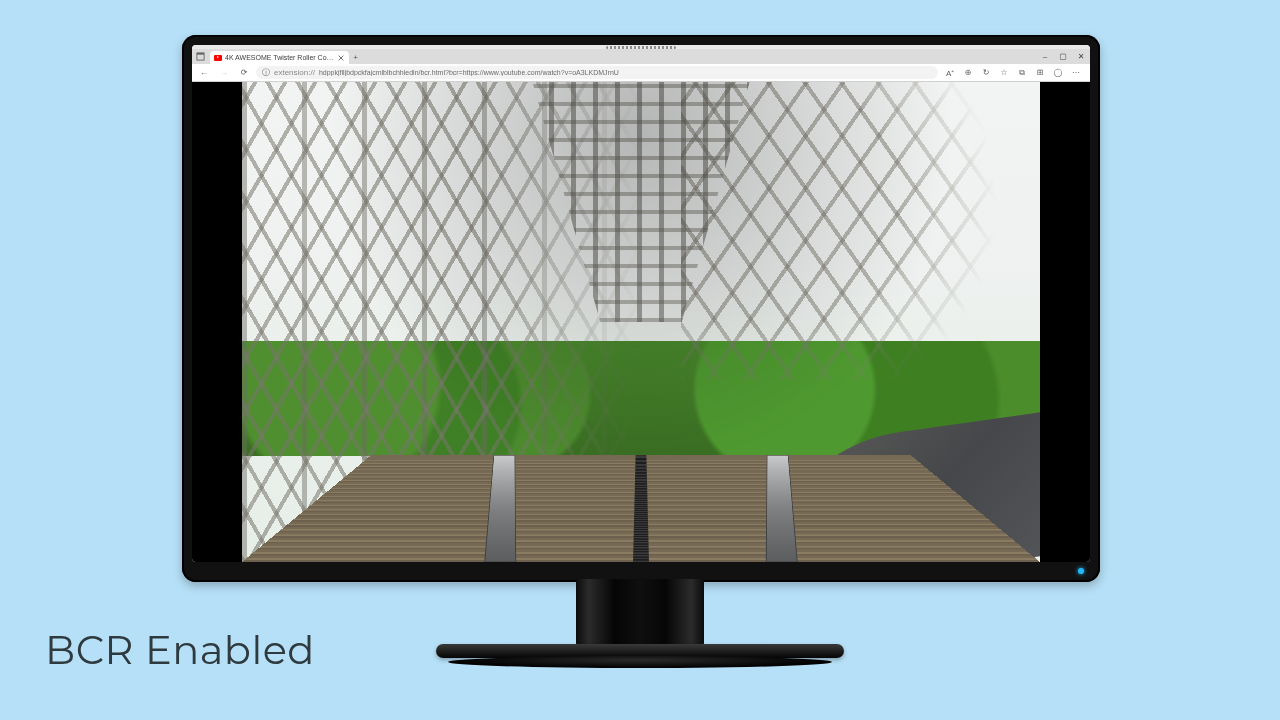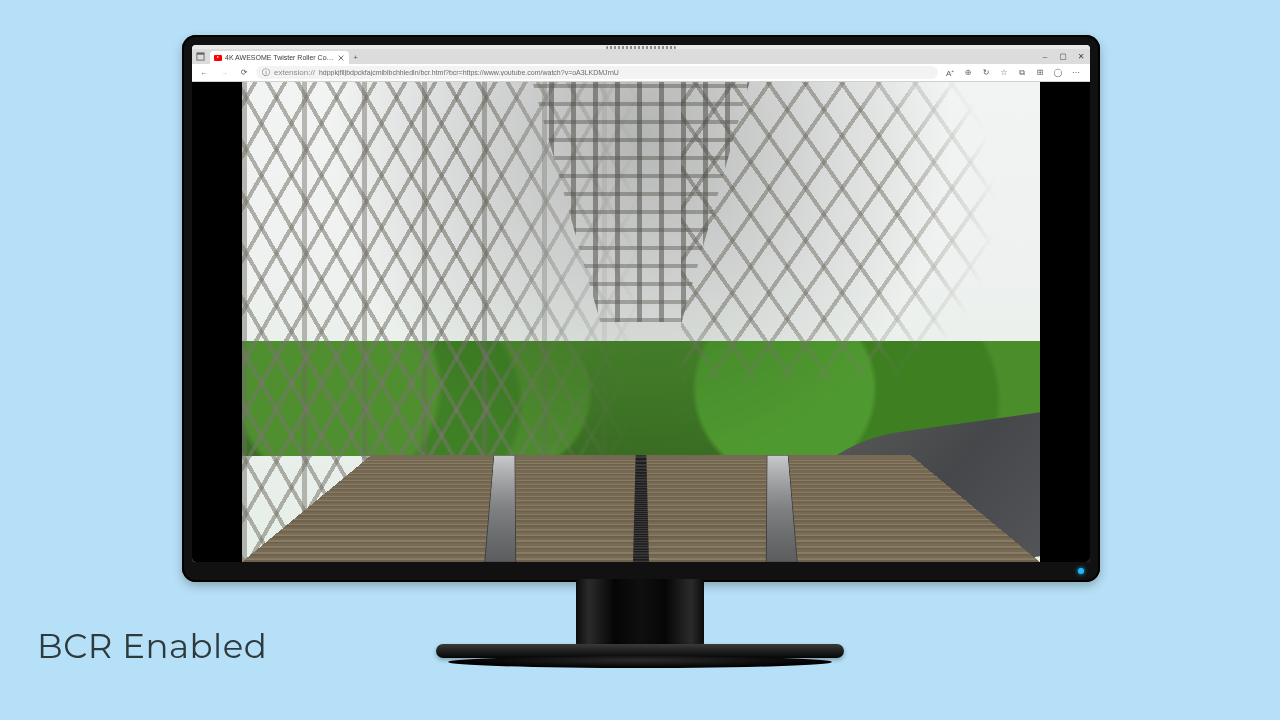--- a/index.html
+++ b/index.html
@@ -1,16 +1,16 @@
 <!DOCTYPE html>
 <html><head>
 <meta charset="utf-8">
 <style>
   html,body{margin:0;padding:0;width:1280px;height:720px;background:#b6e0f7;font-family:"Segoe UI",Arial,sans-serif;overflow:hidden}
-  .caption{position:absolute;left:37px;top:625px;font-size:34px;color:#2f3a3f;letter-spacing:.5px;font-family:"Montserrat","Segoe UI",Arial,sans-serif;font-weight:400}
+  .caption{position:absolute;left:45px;top:625px;font-size:40px;color:#2f3a3f;letter-spacing:.5px;font-family:"Montserrat","Segoe UI",Arial,sans-serif;font-weight:400}
 
   
   .monitor{position:absolute;left:182px;top:35px;width:918px;height:547px;border-radius:14px;
     background:#111;box-shadow:inset 0 0 0 2px #000,0 4px 10px rgba(0,0,0,.25)}
   .bezel{position:absolute;left:10px;top:10px;right:10px;bottom:20px;background:#0a0a0a;border-radius:4px;overflow:hidden}
   .led{position:absolute;right:16px;bottom:8px;width:6px;height:6px;border-radius:50%;background:#22baff;box-shadow:0 0 4px #22baff}
   .neck{position:absolute;left:576px;top:579px;width:128px;height:70px;
     background:linear-gradient(90deg,#0b0b0b 0%,#2b2b2b 10%,#050505 30%,#0f0f0f 50%,#060606 70%,#2b2b2b 90%,#0b0b0b 100%);
     border-radius:0 0 6px 6px}
   .stand-top{position:absolute;left:436px;top:644px;width:408px;height:14px;border-radius:10px;

